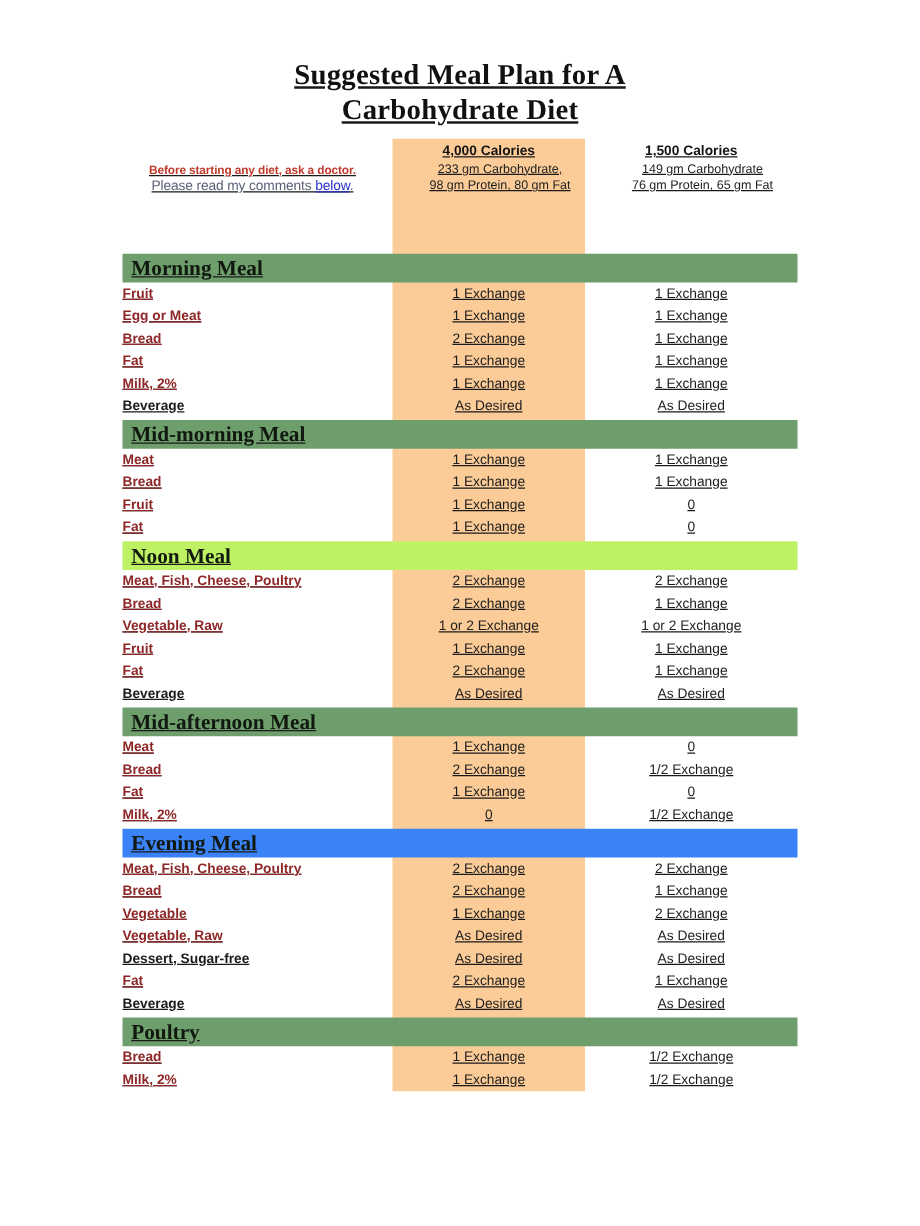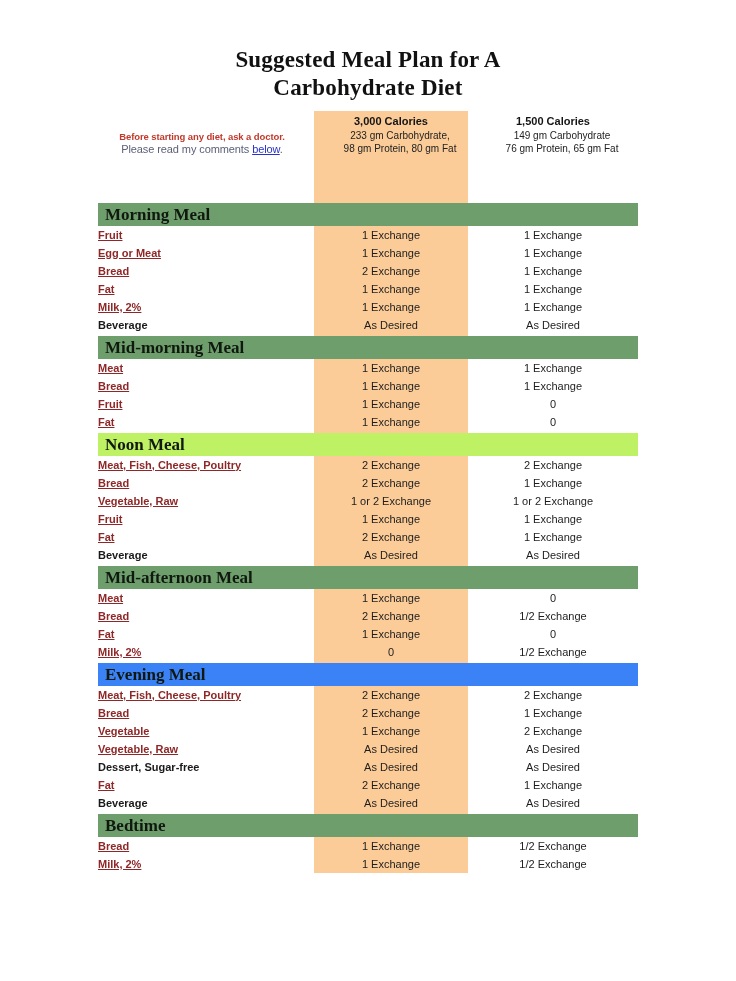--- a/index.html
+++ b/index.html
@@ -16,20 +16,21 @@
     position: relative;
     overflow: hidden;
   }
 
   .page {
     position: absolute;
     left: 0; top: 0;
     width: 736px;
     height: 961px;
     background: #ffffff;
+    text-decoration: underline;
   }
 
   
   .title-block {
     padding-top: 46px;
     text-align: center;
   }
   .title-line {
     font-family: "Liberation Serif", serif;
     font-weight: bold;
@@ -173,21 +174,21 @@
         <col class="c-2000">
         <col class="c-1500">
       </colgroup>
       <tbody id="table-body">
         <tr class="hdr-row">
           <td class="disclaimer">
             <span class="disc-warn" style="color: rgb(192, 57, 43);">Before starting any diet, ask a doctor.</span>
             <span class="disc-note"><span>Please read my comments </span><span class="disc-link" style="color: rgb(39, 50, 200);">below</span><span>.</span></span>
           </td>
           <td class="cal-head">
-            <span class="cal-title">3,000 Calories</span>
+            <span class="cal-title">4,000 Calories</span>
             <span class="cal-sub">233 gm Carbohydrate,</span>
             <span class="cal-sub">98 gm Protein, 80 gm Fat</span>
           </td>
           <td class="cal-head">
             <span class="cal-title">1,500 Calories</span>
             <span class="cal-sub">149 gm Carbohydrate</span>
             <span class="cal-sub">76 gm Protein, 65 gm Fat</span>
           </td>
         </tr>
       <tr class="meal-row">
@@ -345,21 +346,21 @@
             <td class="val">2 Exchange</td>
             <td class="val">1 Exchange</td>
           </tr>
           <tr class="item-row">
             <td class="item-name">Beverage</td>
             <td class="val">As Desired</td>
             <td class="val">As Desired</td>
           </tr>
           <tr class="meal-row">
             <td colspan="3">
-              <div class="meal-bar" style="background: rgb(110, 158, 108);">Bedtime</div>
+              <div class="meal-bar" style="background: rgb(110, 158, 108);">Poultry</div>
             </td>
           </tr>
           <tr class="item-row">
             <td class="item-name is-link" style="color: rgb(142, 39, 39);">Bread</td>
             <td class="val">1 Exchange</td>
             <td class="val">1/2 Exchange</td>
           </tr>
           <tr class="item-row">
             <td class="item-name is-link" style="color: rgb(142, 39, 39);">Milk, 2%</td>
             <td class="val">1 Exchange</td>

